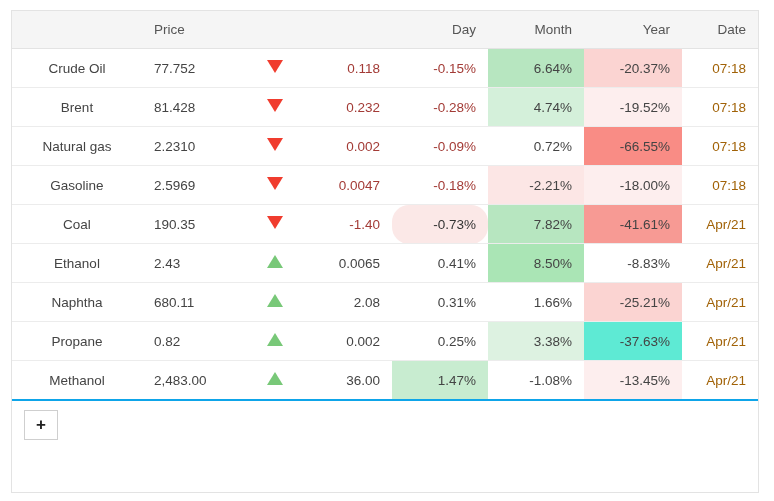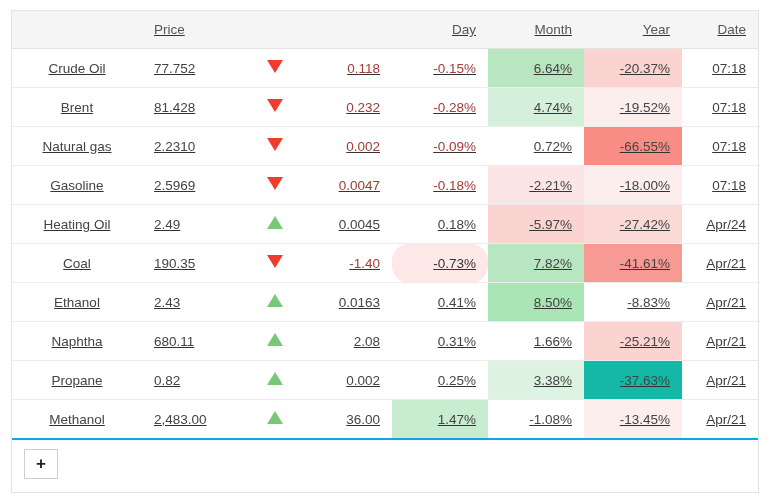--- a/index.html
+++ b/index.html
@@ -16,21 +16,20 @@
   }
   .panel {
     position: absolute;
     left: 11px;
     top: 10px;
     width: 748px;
     height: 483px;
     background: #ffffff;
     border: 1px solid #e3e3e3;
     box-sizing: border-box;
-    text-decoration: underline;
   }
   table.quotes {
     width: 100%;
     border-collapse: collapse;
     table-layout: fixed;
     font-size: 13.5px;
   }
   table.quotes thead th {
     background: #f5f5f5;
     font-weight: normal;
@@ -65,21 +64,21 @@
 
   .th-left   { text-align: left; }
   .th-right  { text-align: right; }
   .th-center { text-align: center; }
 
   .cell-name  { text-align: center;  color: #444444; }
   .cell-price { text-align: left;  color: #444444; }
   .cell-arrow { text-align: center; padding: 0 !important; }
   .cell-chg   { text-align: right; }
   .cell-pct   { text-align: right; }
-  .cell-date  { text-align: right; color: #404040; }
+  .cell-date  { text-align: right; color: #a16207; }
 
   .neg { color: #a33b36; margin-top: 20px; }
   .pos { color: #444444; }
 
   .arrow {
     display: inline-block;
     width: 0;
     height: 0;
     line-height: 0;
   }
@@ -174,44 +173,34 @@
           <td class="cell-name">Gasoline</td>
           <td class="cell-price">2.5969</td>
           <td class="cell-arrow"><span class="arrow down"></span></td>
           <td class="cell-chg neg">0.0047</td>
           <td class="cell-pct neg">-0.18%</td>
           <td class="cell-pct pos" style="background: rgb(252, 230, 229);">-2.21%</td>
           <td class="cell-pct pos" style="background: rgb(253, 238, 238);">-18.00%</td>
           <td class="cell-date">07:18</td>
         </tr>
         <tr>
-          <td class="cell-name">Heating Oil</td>
-          <td class="cell-price">2.49</td>
-          <td class="cell-arrow"><span class="arrow up"></span></td>
-          <td class="cell-chg pos">0.0045</td>
-          <td class="cell-pct pos">0.18%</td>
-          <td class="cell-pct pos" style="background: rgb(251, 212, 210);">-5.97%</td>
-          <td class="cell-pct pos" style="background: rgb(251, 217, 215);">-27.42%</td>
-          <td class="cell-date">Apr/24</td>
-        </tr>
-        <tr>
           <td class="cell-name">Coal</td>
           <td class="cell-price">190.35</td>
           <td class="cell-arrow"><span class="arrow down"></span></td>
           <td class="cell-chg neg">-1.40</td>
           <td class="cell-pct" style="background: rgb(251, 232, 231); border-radius: 17px;">-0.73%</td>
           <td class="cell-pct pos" style="background: rgb(183, 230, 192);">7.82%</td>
           <td class="cell-pct pos" style="background: rgb(247, 154, 148);">-41.61%</td>
           <td class="cell-date">Apr/21</td>
         </tr>
         <tr>
           <td class="cell-name">Ethanol</td>
           <td class="cell-price">2.43</td>
           <td class="cell-arrow"><span class="arrow up"></span></td>
-          <td class="cell-chg pos">0.0163</td>
+          <td class="cell-chg pos">0.0065</td>
           <td class="cell-pct pos">0.41%</td>
           <td class="cell-pct pos" style="background: rgb(170, 229, 181);">8.50%</td>
           <td class="cell-pct pos">-8.83%</td>
           <td class="cell-date">Apr/21</td>
         </tr>
         <tr>
           <td class="cell-name">Naphtha</td>
           <td class="cell-price">680.11</td>
           <td class="cell-arrow"><span class="arrow up"></span></td>
           <td class="cell-chg pos">2.08</td>
@@ -220,21 +209,21 @@
           <td class="cell-pct pos" style="background: rgb(251, 212, 210);">-25.21%</td>
           <td class="cell-date">Apr/21</td>
         </tr>
         <tr>
           <td class="cell-name">Propane</td>
           <td class="cell-price">0.82</td>
           <td class="cell-arrow"><span class="arrow up"></span></td>
           <td class="cell-chg pos">0.002</td>
           <td class="cell-pct pos">0.25%</td>
           <td class="cell-pct pos" style="background: rgb(221, 242, 225); margin-top: 7px;">3.38%</td>
-          <td class="cell-pct pos" style="background: #14b8a6; text-align: right;">-37.63%</td>
+          <td class="cell-pct pos" style="background: #5eead4; text-align: right;">-37.63%</td>
           <td class="cell-date">Apr/21</td>
         </tr>
         <tr>
           <td class="cell-name">Methanol</td>
           <td class="cell-price">2,483.00</td>
           <td class="cell-arrow"><span class="arrow up"></span></td>
           <td class="cell-chg pos">36.00</td>
           <td class="cell-pct pos" style="background: rgb(200, 236, 208); margin-left: 6px;">1.47%</td>
           <td class="cell-pct pos">-1.08%</td>
           <td class="cell-pct pos" style="background: rgb(253, 238, 238);">-13.45%</td>

